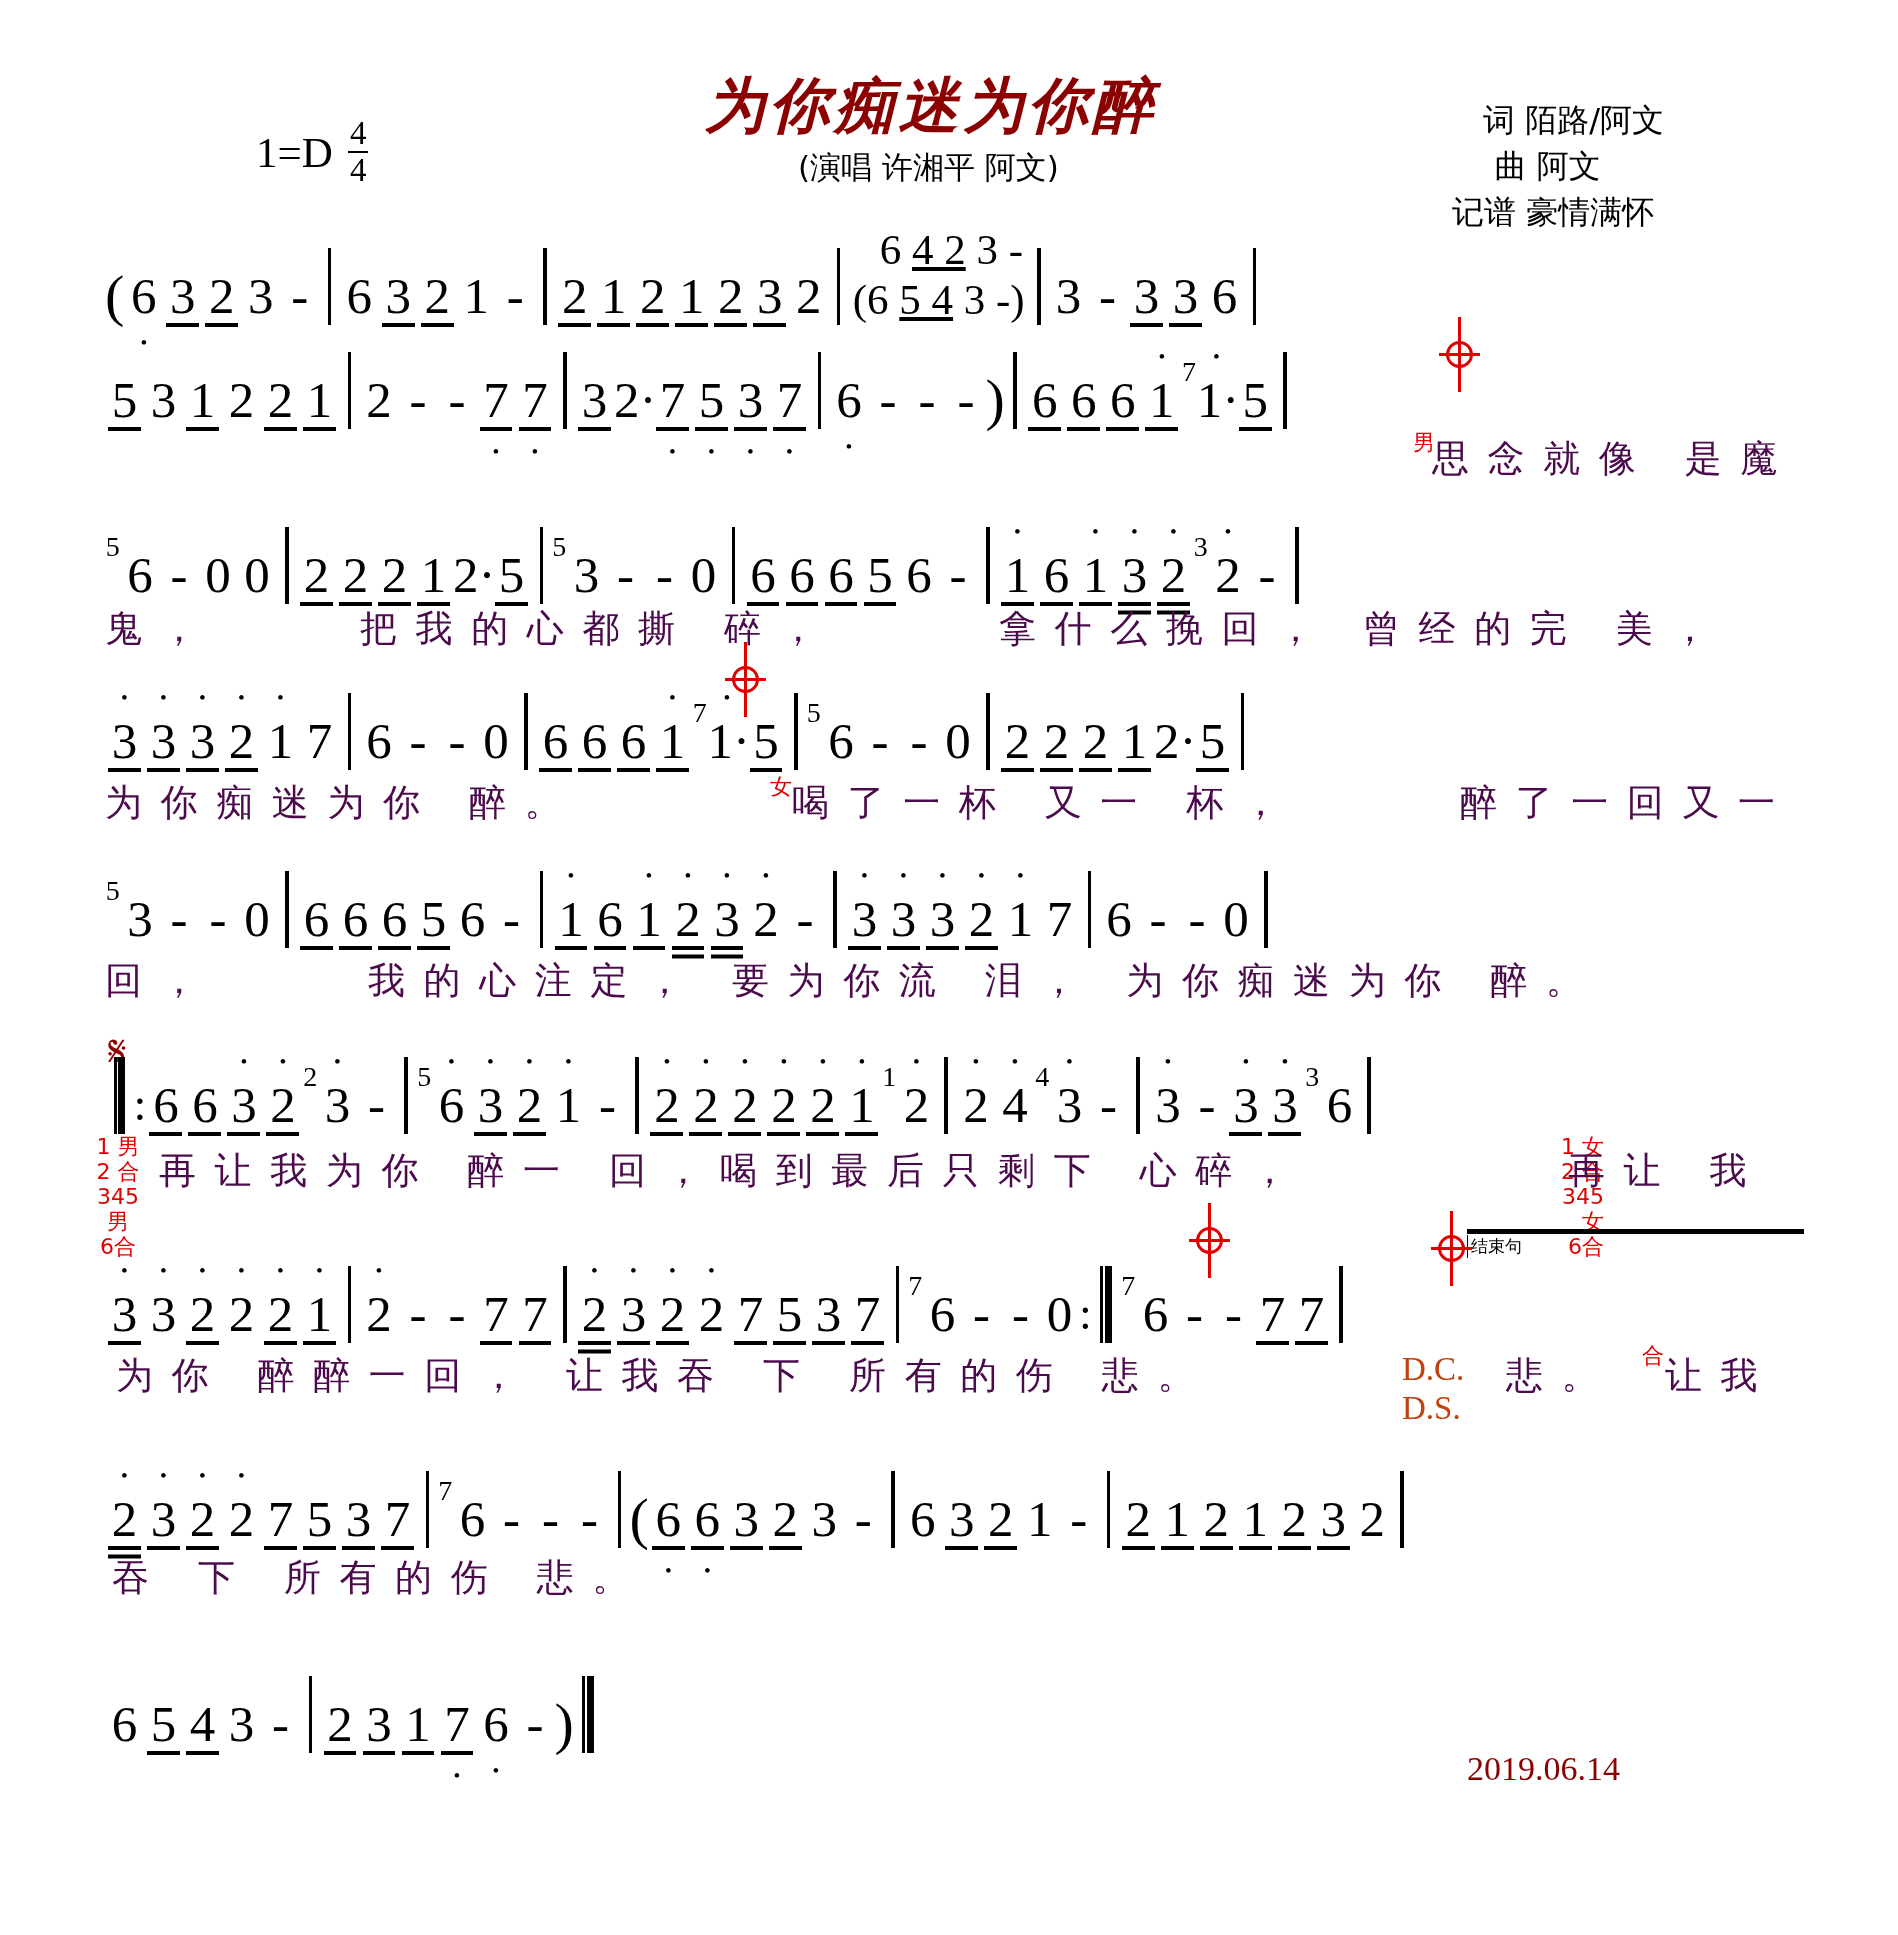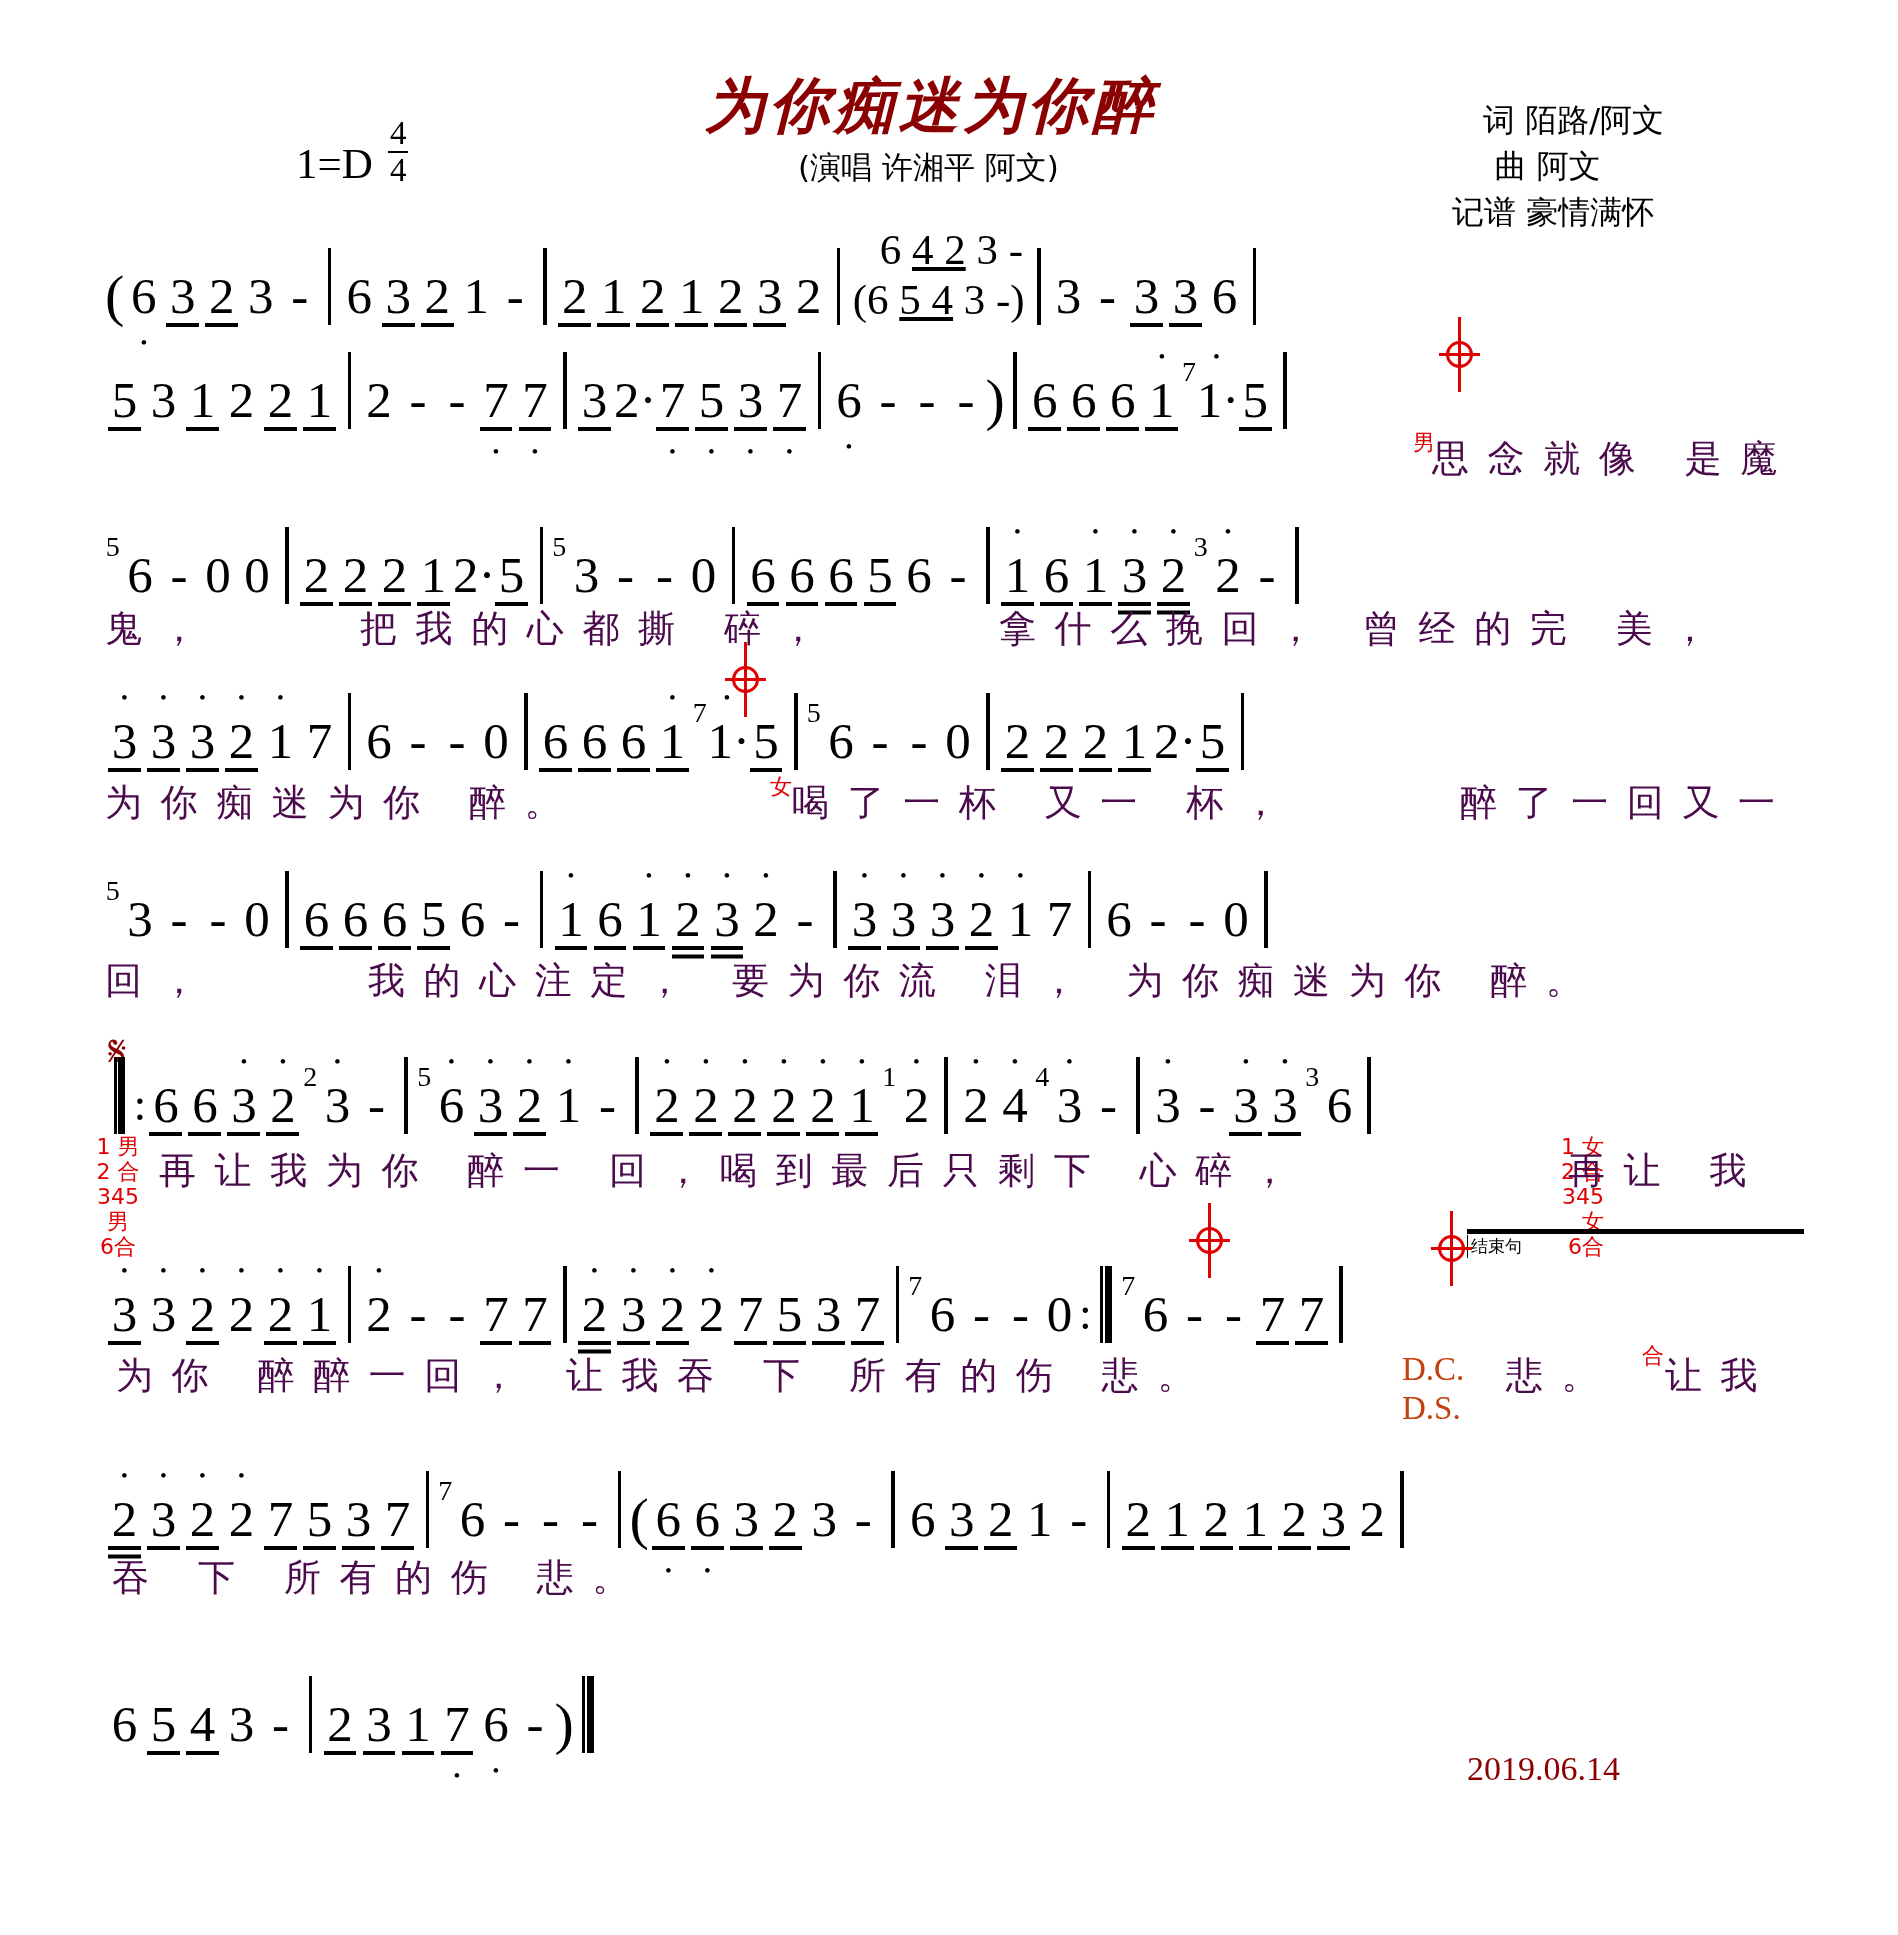--- a/index.html
+++ b/index.html
@@ -2,21 +2,21 @@
 <html style="font-size:6.2px"><head>
 <meta charset="utf-8">
 <style>
   html,body{margin:0;padding:0;background:#fff;}
   body{width:1899px;height:1965px;position:relative;overflow:hidden;font-family:"DejaVu Serif","Liberation Serif",serif;color:#000;}
   .abs{position:absolute;}
   .title{left:705px;top:66px;font-size:60px;color:#8b0000;font-weight:bold;font-style:italic;letter-spacing:4.6px;font-family:"DejaVu Sans",sans-serif;}
   .singer{left:798px;top:147px;font-size:31px;font-family:"DejaVu Sans",sans-serif;}
   .credits{left:1483px;top:97px;font-size:32px;line-height:46px;font-family:"DejaVu Sans",sans-serif;}
   .credits div{white-space:pre;}
-  .key{left:256px;top:116px;font-size:43px;font-family:"Liberation Serif",serif;display:flex;align-items:flex-end;margin-left:40px;}
+  .key{left:256px;top:116px;font-size:43px;font-family:"Liberation Serif",serif;display:flex;align-items:center;}
   .frac{display:inline-flex;flex-direction:column;align-items:center;font-size:33px;line-height:35px;margin-left:7px;}
   .frac .bar{width:20px;height:2.3px;background:#000;}
   .row{position:absolute;left:105px;width:1704px;height:77px;display:flex;align-items:flex-end;font-family:"Liberation Serif",serif;font-size:51px;white-space:nowrap;}
   .n{display:inline-block;position:relative;width:39px;text-align:center;line-height:58px;}
   .n.u::after{content:"";position:absolute;left:3.1px;right:3.1px;bottom:-1.5px;height:3.5px;background:#000;}
   .n.uu::after{content:"";position:absolute;left:3.1px;right:3.1px;bottom:-1.5px;height:3.5px;background:#000;box-shadow:0 8.5px 0 #000;}
   .n.hi::before{content:"•";position:absolute;left:0;right:0;top:-24px;font-size:19.4px;line-height:19.4px;}
   .n.lo::before{content:"•";position:absolute;left:0;right:0;bottom:-27px;font-size:19.4px;line-height:19.4px;}
   .n.u.lo::before{bottom:-32px;}
   .grace{display:inline-block;font-size:28px;line-height:28px;vertical-align:top;margin-bottom:43px;width:15.5px;text-align:center;}

